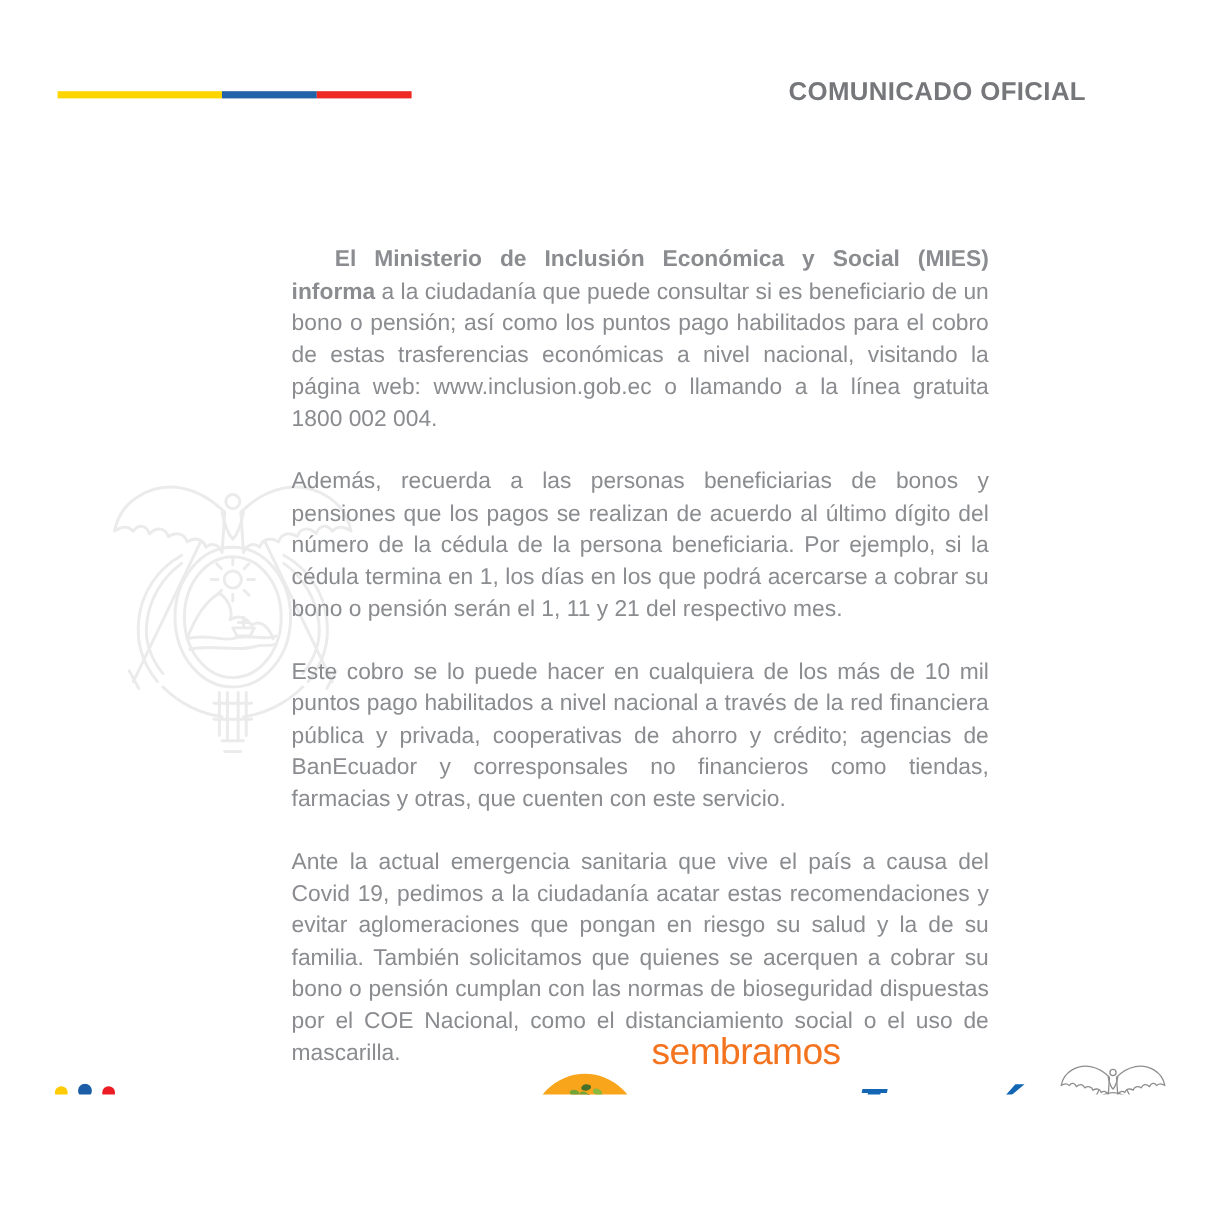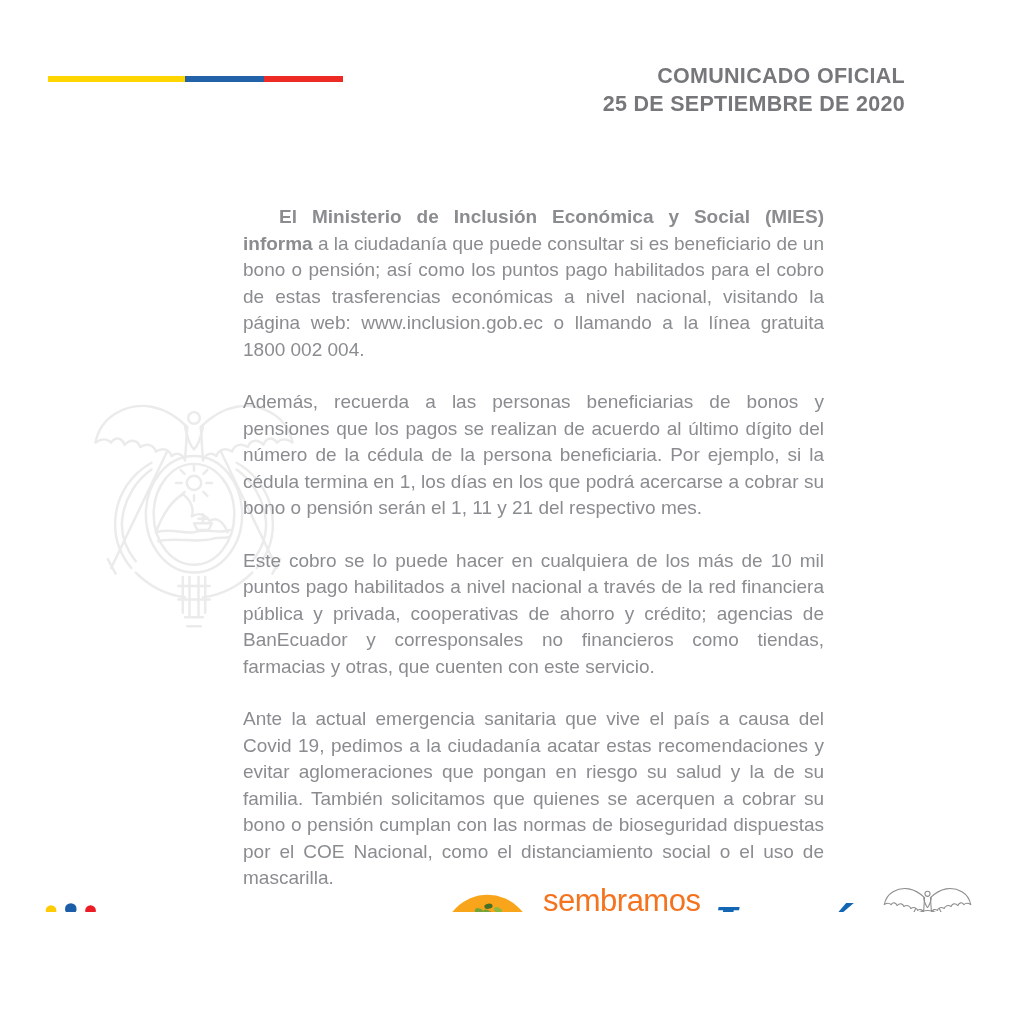--- a/index.html
+++ b/index.html
@@ -46,21 +46,21 @@
   .mies-word   {
     position: absolute; left: 100px; top: 916px;
     font-size: 53px; font-weight: normal; letter-spacing: -1.5px; line-height: 1;
   }
   .mies-ministry {
     position: absolute; left: 268px; top: 921px;
     font-size: 11.5px; font-weight: bold; line-height: 13.5px; letter-spacing: 0.3px;
   }
   .tree-logo   { position: absolute; left: 440px; top: 892px; width: 95px; height: 95px; }
   .sembramos-word {
-    position: absolute; left: 543px; top: 885px;
+    position: absolute; left: 543px; top: 861px;
     font-size: 31px; letter-spacing: -0.5px; line-height: 1;
   }
   .futuro-sig  { position: absolute; left: 546px; top: 925px; width: 150px; height: 50px; }
   .lenin-sig   { position: absolute; left: 706px; top: 892px; width: 160px; height: 95px; }
   .coat-small  { position: absolute; left: 877px; top: 881px; width: 101px; height: 116px; }
 </style>
 </head>
 <body>
 
 <svg width="0" height="0" style="position:absolute">
@@ -102,21 +102,20 @@
 <div class="page">
 
   <div class="flag-stripe">
     <div class="flag-seg-yellow" style="background-color: rgb(255, 213, 0);"></div>
     <div class="flag-seg-blue" style="background-color: rgb(34, 98, 169);"></div>
     <div class="flag-seg-red" style="background-color: rgb(238, 42, 36);"></div>
   </div>
 
   <div class="header-title" style="color: rgb(118, 119, 122);">
     <div>COMUNICADO OFICIAL</div>
-    <div>25 DE SEPTIEMBRE DE 2020</div>
   </div>
 
   <svg class="watermark" viewBox="0 0 100 118" style="color: rgb(235, 235, 235);">
     <use href="#coat-g"></use>
   </svg>
 
   <div class="doc-body" style="color: rgb(138, 140, 143);">
     <p><span class="lead-bold">El Ministerio de Inclusión Económica y Social (MIES) informa</span><span> a la ciudadanía que puede consultar si es beneficiario de un bono o pensión; así como los puntos pago habilitados para el cobro de estas trasferencias económicas a nivel nacional, visitando la página web: www.inclusion.gob.ec o llamando a la línea gratuita 1800 002 004.</span></p>
     <p>Además, recuerda a las personas beneficiarias de bonos y pensiones que los pagos se realizan de acuerdo al último dígito del número de la cédula de la persona beneficiaria. Por ejemplo, si la cédula termina en 1, los días en los que podrá acercarse a cobrar su bono o pensión serán el 1, 11 y 21 del respectivo mes.</p>
     <p>Este cobro se lo puede hacer en cualquiera de los más de 10 mil puntos pago habilitados a nivel nacional a través de la red financiera pública y privada, cooperativas de ahorro y crédito; agencias de BanEcuador y corresponsales no financieros como tiendas, farmacias y otras, que cuenten con este servicio.</p>

